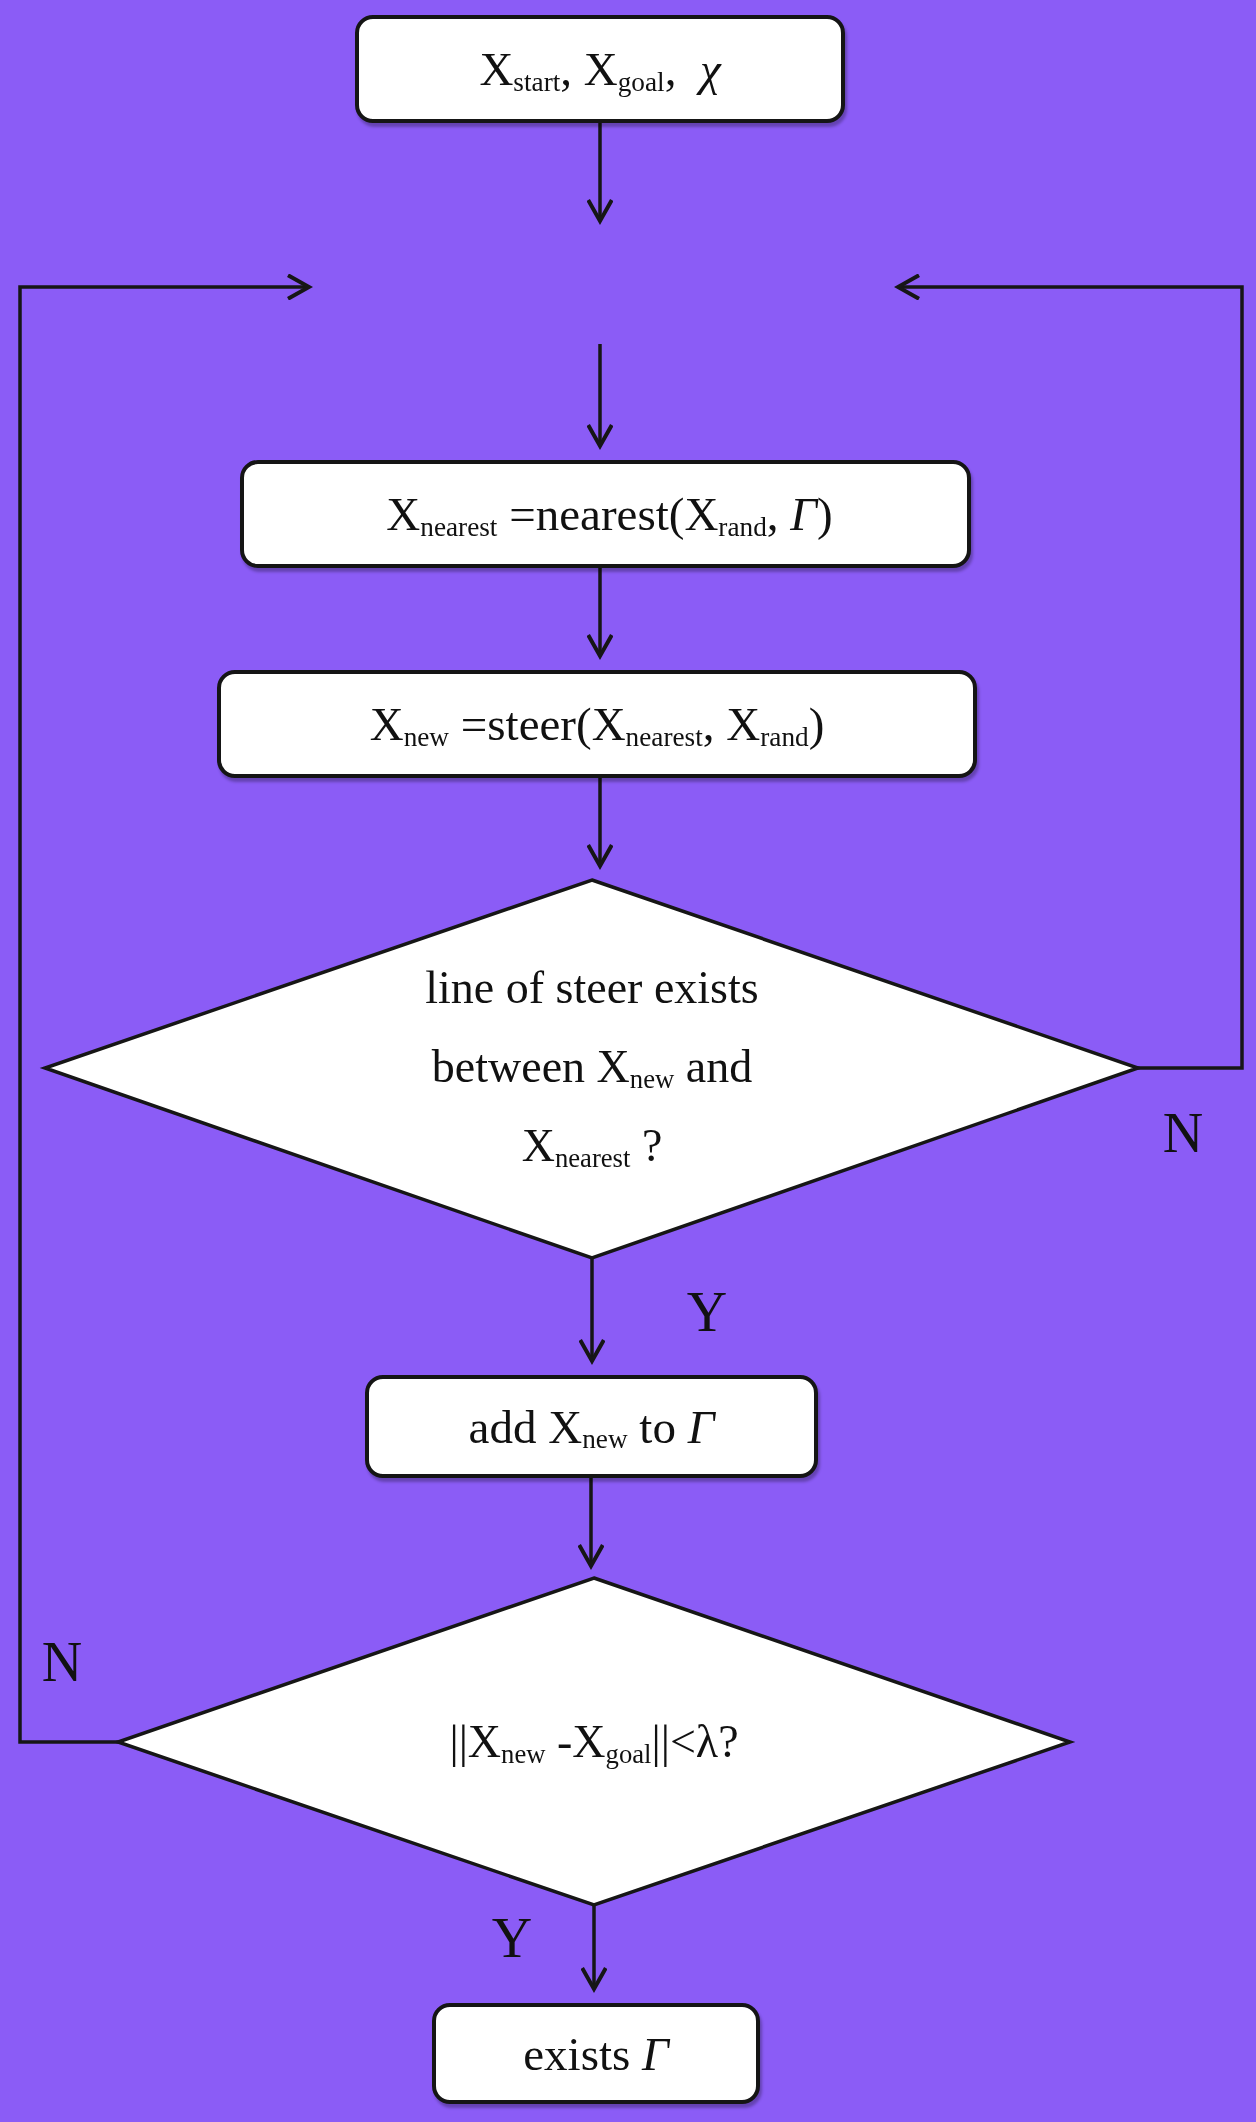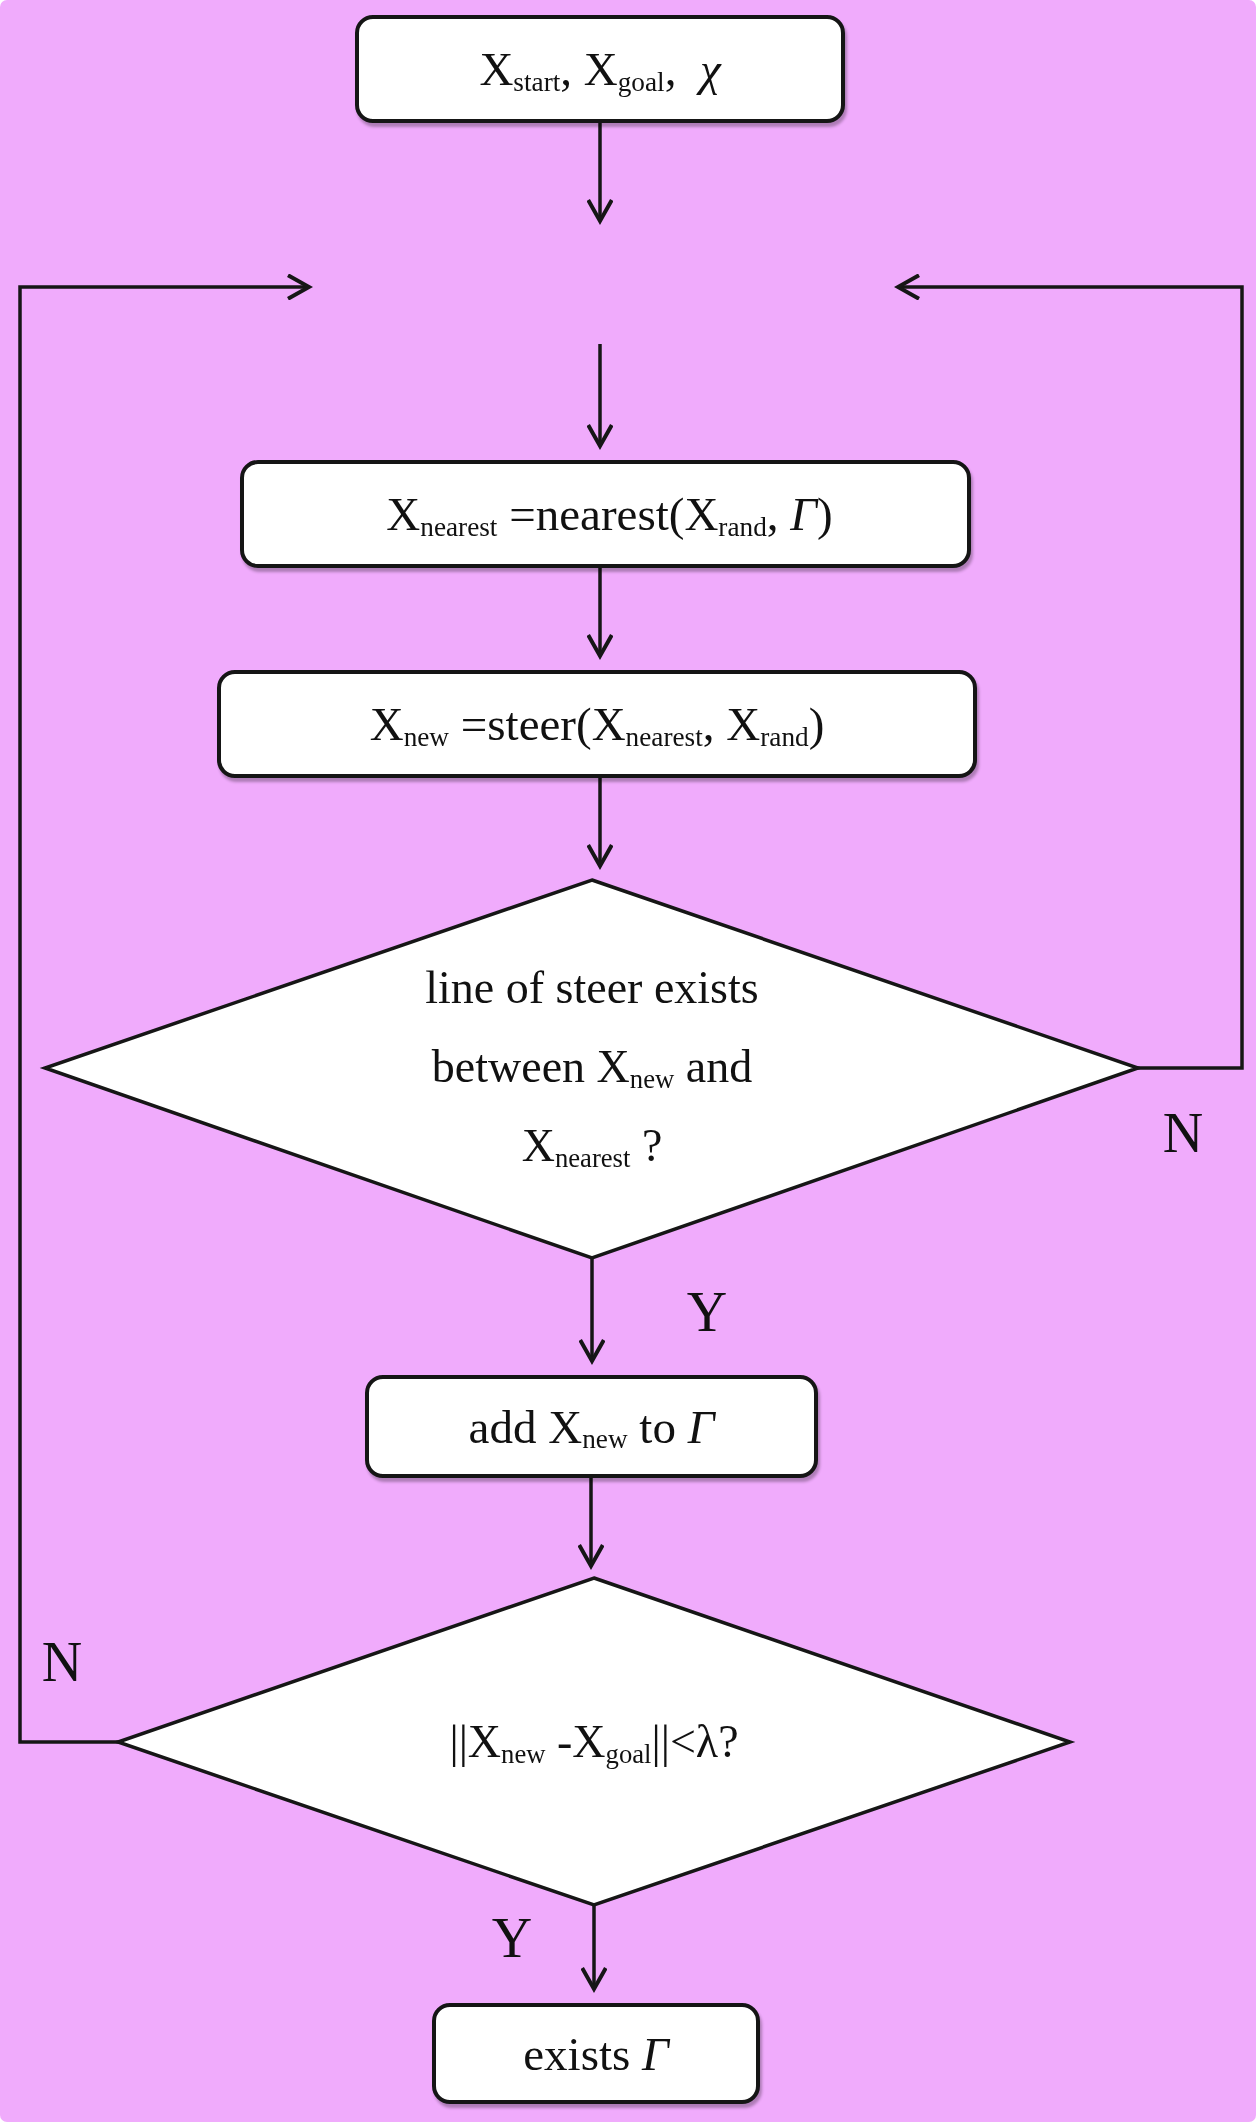--- a/index.html
+++ b/index.html
@@ -4,25 +4,24 @@
 <style>
   html, body {
     margin: 0;
     padding: 0;
     background: #ffffff;
   }
   .canvas {
     position: relative;
     width: 1256px;
     height: 2122px;
-    background: #f0abfc;
+    background: #8b5cf6;
     font-family: "Liberation Serif", "DejaVu Serif", serif;
     color: #111111;
     overflow: hidden;
-    border-radius: 7px;
   }
   svg.wires {
     position: absolute;
     left: 0; top: 0;
     width: 1256px; height: 2122px;
   }
   .diamond {
     fill: #ffffff;
     stroke: #161616;
     stroke-width: 3.5;

